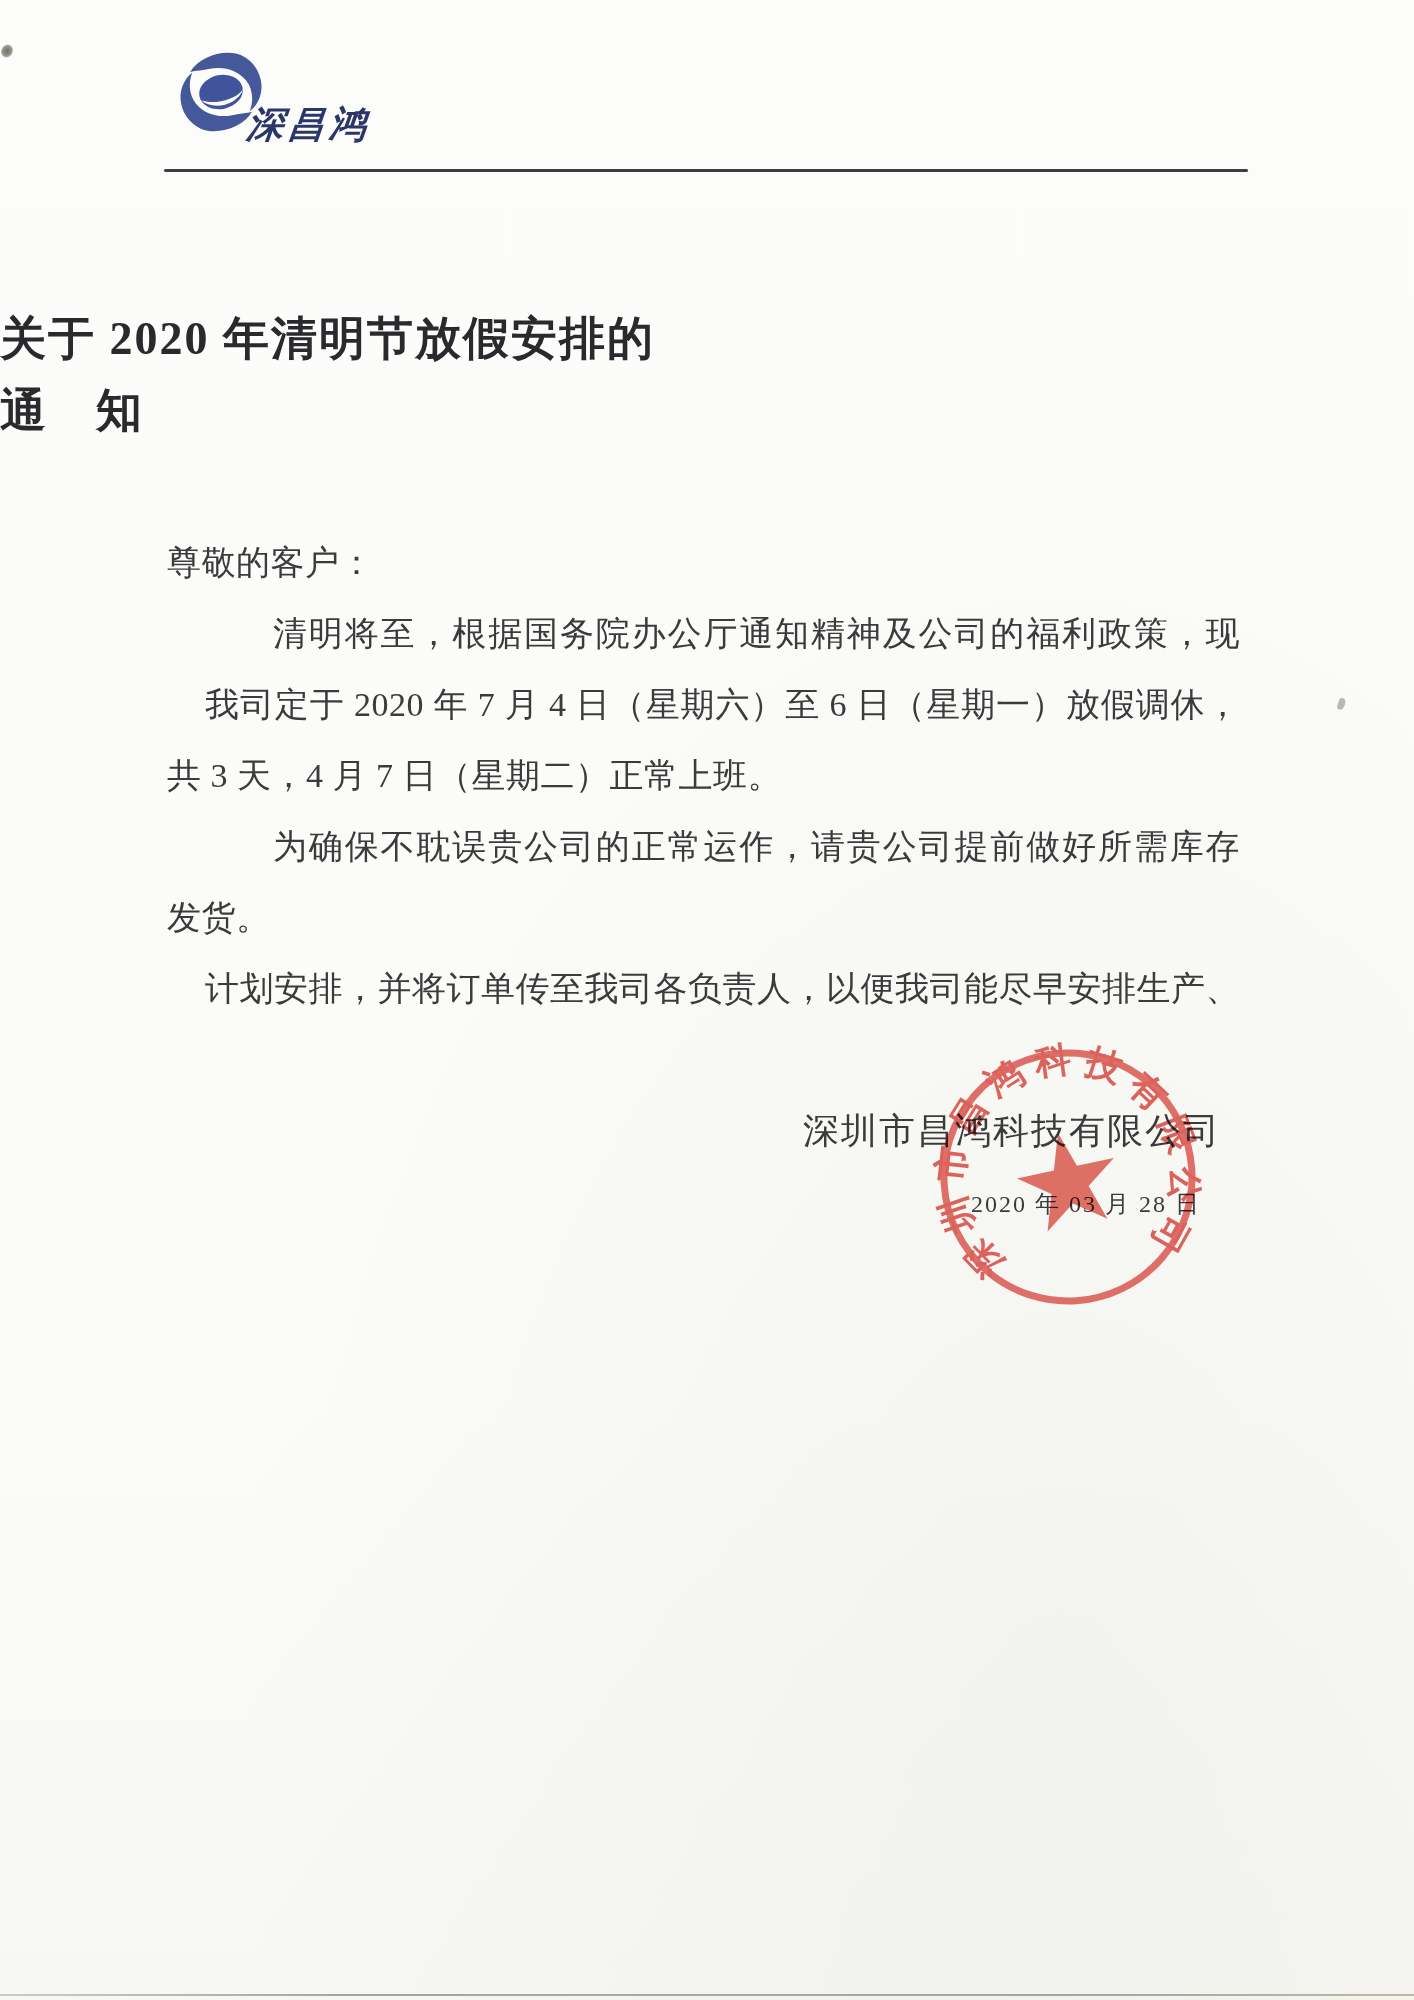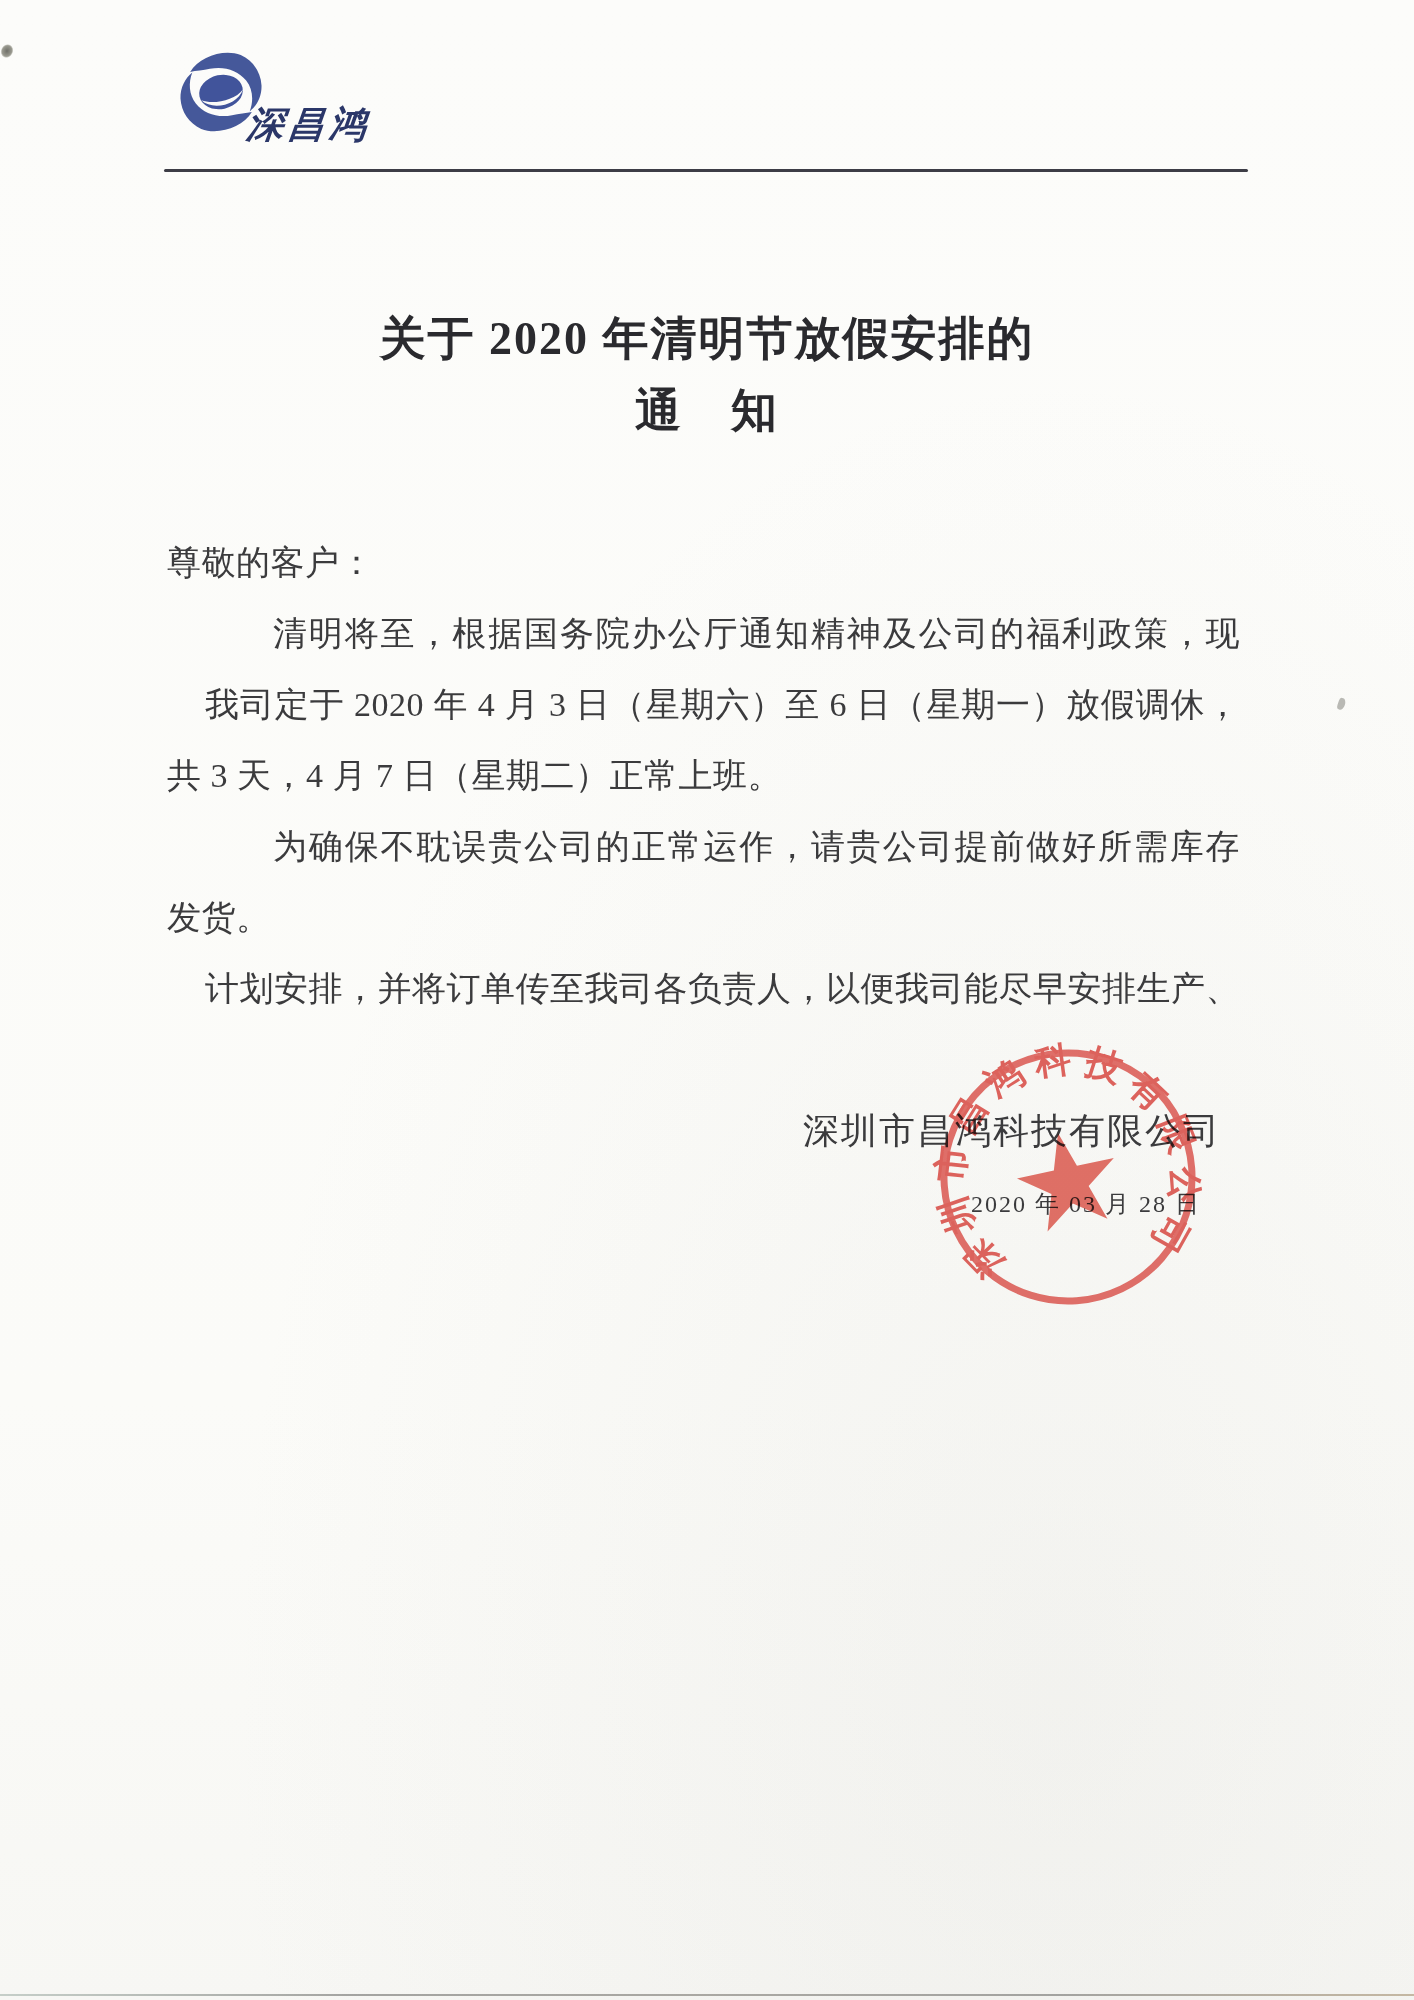--- a/index.html
+++ b/index.html
@@ -23,21 +23,21 @@
     transform:skewX(-6deg);
     font-family:"Liberation Sans","DejaVu Sans",sans-serif;
   }
   .header-rule{
     position:absolute;left:164px;top:169px;width:1084px;height:3px;
     background:#3d3d46;border-radius:2px;
   }
   
   .doc-title{
     position:absolute;left:0;top:303px;width:100%;
-    text-align:center;font-size:46px;line-height:72px;
+    font-size:46px;line-height:72px;
     font-weight:600;color:#2a2a2e;letter-spacing:2px;
   }
   
   .doc-body{
     position:absolute;left:167px;top:527px;width:1073px;
     font-size:34px;line-height:71px;letter-spacing:0.5px;
   }
   .line{white-space:nowrap;}
   .line.fill{white-space:normal;text-align:justify;text-align-last:justify;margin-left:38px;}
   .line.indent{text-indent:68px;}
@@ -95,21 +95,21 @@
   <div class="header-rule"></div>
 
   <div class="doc-title">
     <div>关于 2020 年清明节放假安排的</div>
     <div>通　知</div>
   </div>
 
   <div class="doc-body">
     <div class="line">尊敬的客户：</div>
     <div class="line indent fill">清明将至，根据国务院办公厅通知精神及公司的福利政策，现</div>
-    <div class="line fill">我司定于 2020 年 4 月 3 日（星期六）至 6 日（星期一）放假调休，</div>
+    <div class="line fill">我司定于 2020 年 7 月 4 日（星期六）至 6 日（星期一）放假调休，</div>
     <div class="line">共 3 天，4 月 7 日（星期二）正常上班。</div>
     <div class="line indent fill">为确保不耽误贵公司的正常运作，请贵公司提前做好所需库存</div>
     <div class="line">发货。</div>
     <div class="line fill">计划安排，并将订单传至我司各负责人，以便我司能尽早安排生产、</div>
   </div>
 
   <div class="signature">
     <div class="sig-company">深圳市昌鸿科技有限公司</div>
     <div class="sig-date">2020 年 03 月 28 日</div>
   </div>

